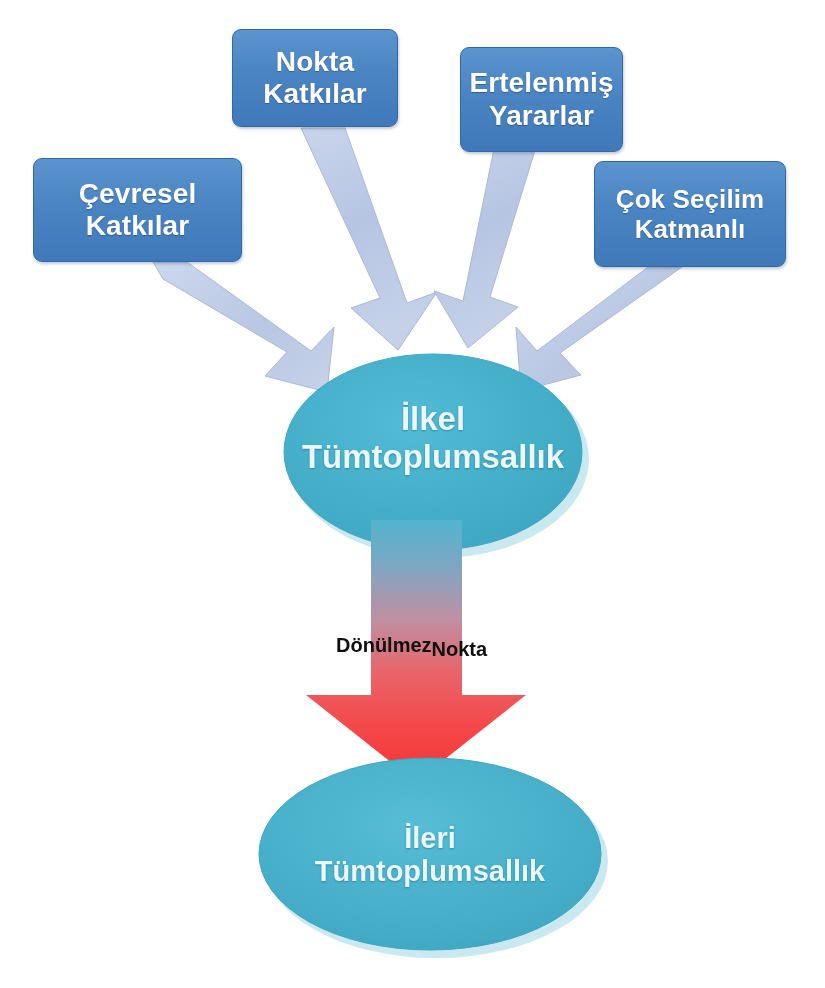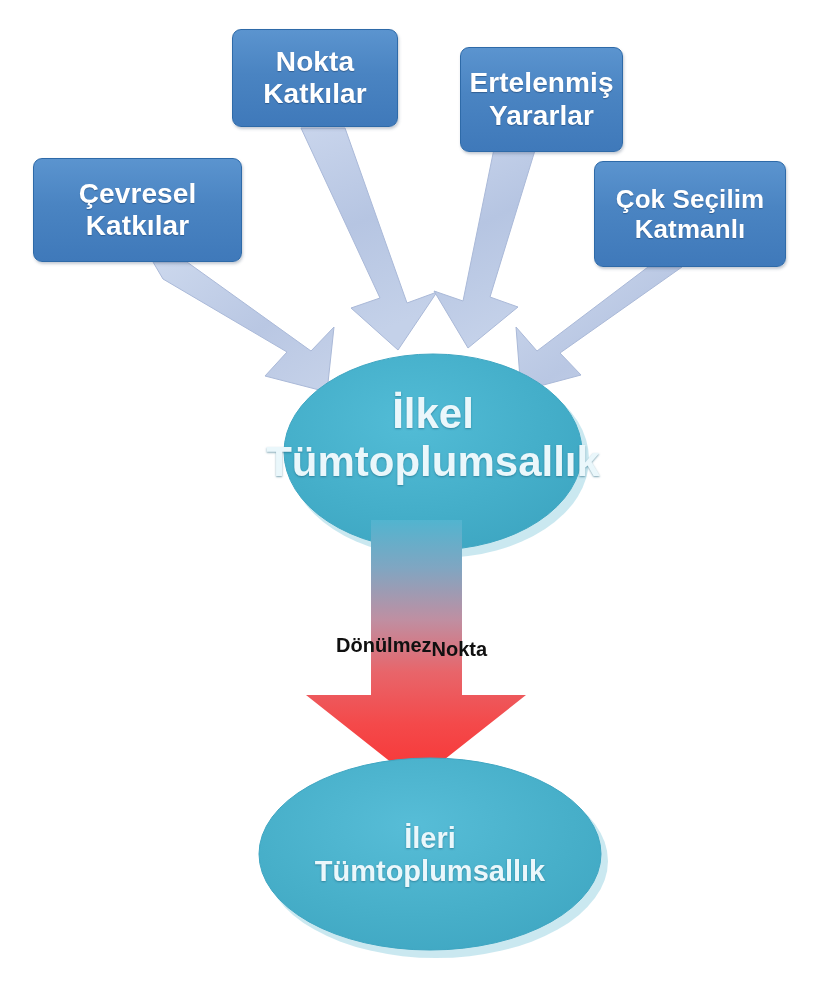--- a/index.html
+++ b/index.html
@@ -65,21 +65,21 @@
     text-align: center;
     color: #eaf7fb;
     font-weight: bold;
     line-height: 1.14;
     text-shadow: 0 1px 2px rgba(25,95,120,0.55);
     pointer-events: none;
     z-index: 6;
   }
   #label-ilkel {
     left: 285px; top: 378px; width: 296px; height: 120px;
-    font-size: 42px;
+    font-size: 33px;
   }
   #label-ileri {
     left: 256px; top: 800px; width: 348px; height: 110px;
     font-size: 29px;
   }
   .ellipse-label .ell-line { display: block; white-space: nowrap; }
 
   
   #label-donulmez {
     position: absolute;

